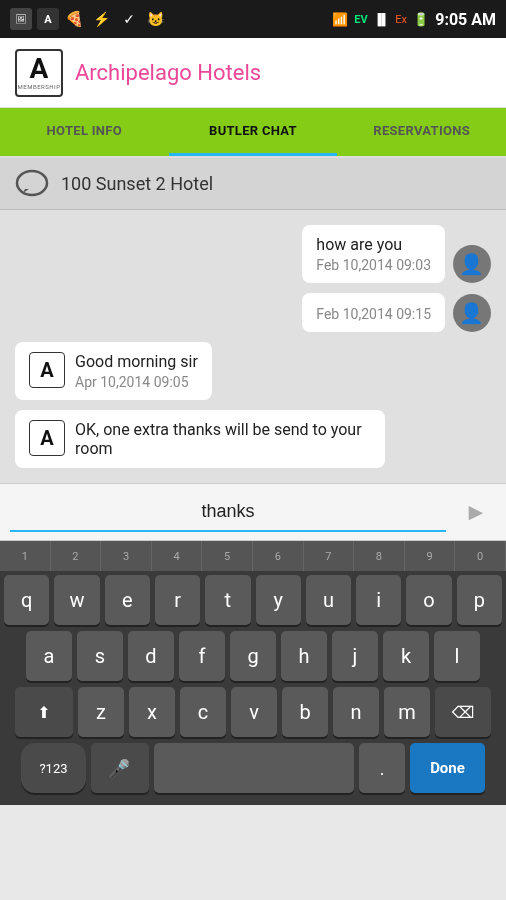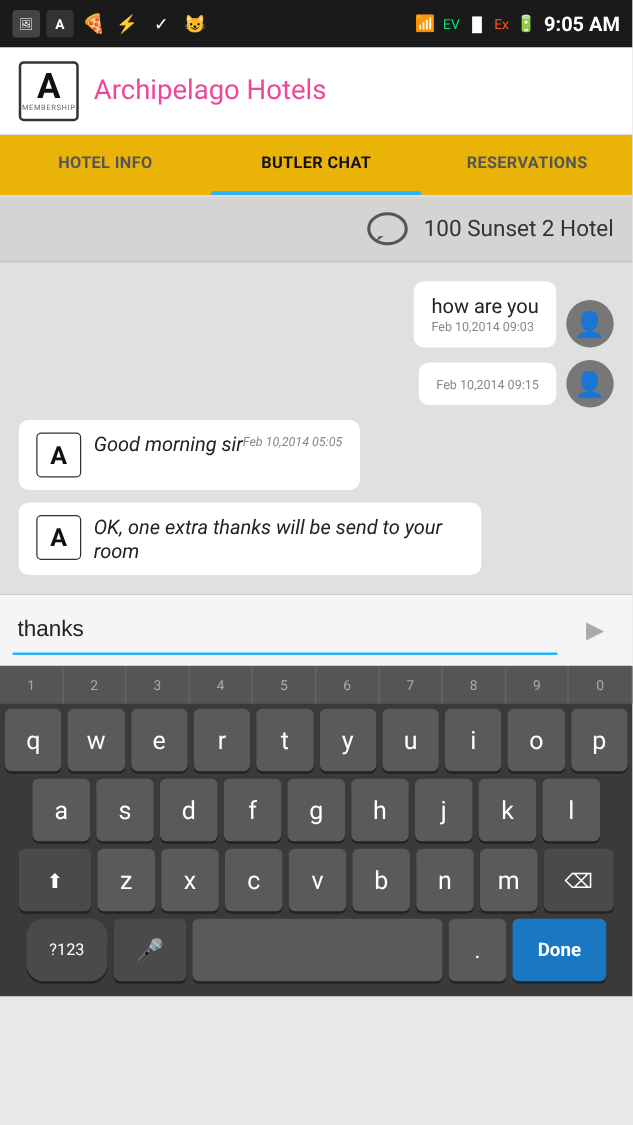--- a/index.html
+++ b/index.html
@@ -88,21 +88,21 @@
     .hotel-name {
       font-size: 22px;
       color: #ec4899;
       font-weight: normal;
     }
 
     
     #tab-bar {
       width: 100%;
       height: 50px;
-      background: #eab308;
+      background: #84cc16;
       display: flex;
       border-bottom: 2px solid #ddd;
     }
     .tab {
       flex: 1;
       display: flex;
       align-items: center;
       justify-content: center;
       font-size: 13px;
       font-weight: bold;
@@ -120,21 +120,20 @@
     
     #chat-header {
       width: 100%;
       height: 52px;
       background: #d4d4d4;
       display: flex;
       align-items: center;
       padding: 0 15px;
       gap: 12px;
       border-bottom: 1px solid #bbb;
-      justify-content: flex-end;
     }
     .chat-bubble-icon {
       width: 34px;
       height: 34px;
       position: relative;
     }
     .chat-header-text {
       font-size: 18px;
       color: #333;
     }
@@ -148,41 +147,40 @@
       background: #e0e0e0;
     }
 
     
     .message-row {
       display: flex;
       width: 100%;
     }
     .message-row.right {
       justify-content: flex-end;
-      align-items: center;
     }
     .message-row.left {
       justify-content: flex-start;
     }
 
     .bubble-user {
       background: white;
       border-radius: 8px;
       padding: 10px 14px;
       max-width: 300px;
       display: flex;
       flex-direction: column;
       position: relative;
     }
     .bubble-text {
       font-size: 16px;
       color: #222;
     }
     .bubble-time {
-      font-size: 10px;
+      font-size: 14px;
       color: #888;
       margin-top: 3px;
     }
     .avatar-right {
       width: 38px;
       height: 38px;
       background: #777;
       border-radius: 50%;
       margin-left: 8px;
       display: flex;
@@ -216,22 +214,21 @@
       justify-content: center;
       flex-shrink: 0;
     }
     .hotel-logo-small-letter {
       font-size: 20px;
       font-weight: bold;
       color: #111;
     }
     .bubble-hotel-content {
       display: flex;
-      flex-direction: row;
-      font-style: italic;
+      flex-direction: column;
     }
 
     
     #input-area {
       width: 100%;
       height: 58px;
       background: #f5f5f5;
       display: flex;
       align-items: center;
       padding: 0 10px;
@@ -242,20 +239,21 @@
     #message-input {
       flex: 1;
       height: 40px;
       border: none;
       border-bottom: 2px solid #29b6f6;
       background: transparent;
       font-size: 18px;
       color: #222;
       outline: none;
       padding: 0 4px;
+      text-align: center;
     }
     .send-btn {
       width: 40px;
       height: 40px;
       display: flex;
       align-items: center;
       justify-content: center;
       cursor: pointer;
     }
     .send-arrow {
@@ -359,21 +357,21 @@
   <div class="status-left">
     <div class="status-icon" style="background:#444; font-size:9px; color:white;">🖼</div>
     <div class="status-icon" style="background:#333; font-size:11px; color:white; font-weight:bold;">A</div>
     <div class="status-icon" style="background:none; font-size:15px;">🍕</div>
     <div class="status-icon" style="background:none; font-size:14px;">⚡</div>
     <div class="status-icon" style="background:none; font-size:14px;">✓</div>
     <div class="status-icon" style="background:none; font-size:14px;">😺</div>
   </div>
   <div class="status-right">
     <span style="font-size:13px;">📶</span>
-    <span style="color:#00e676; font-size:11px; font-weight:normal;">EV</span>
+    <span style="color:#00e676; font-size:11px; font-weight:bold;">EV</span>
     <span style="font-size:11px; color:white;">▐▌</span>
     <span style="font-size:11px; color:#ff5722;text-align:center;">Ex</span>
     <span style="font-size:13px;">🔋</span>
     <span class="time-text">9:05 AM</span>
   </div>
 </div>
 
 <div id="app-header">
   <div class="hotel-logo">
     <span class="logo-letter">A</span>
@@ -425,21 +423,21 @@
     </div>
   </div>
 
   <div class="message-row left">
     <div class="bubble-hotel">
       <div class="hotel-logo-small">
         <span class="hotel-logo-small-letter">A</span>
       </div>
       <div class="bubble-hotel-content">
         <span class="bubble-text">Good morning sir</span>
-        <span class="bubble-time">Feb 10,2014 05:05</span>
+        <span class="bubble-time">Apr 10,2014 09:05</span>
       </div>
     </div>
   </div>
 
   <div class="message-row left">
     <div class="bubble-hotel">
       <div class="hotel-logo-small">
         <span class="hotel-logo-small-letter">A</span>
       </div>
       <div class="bubble-hotel-content">

